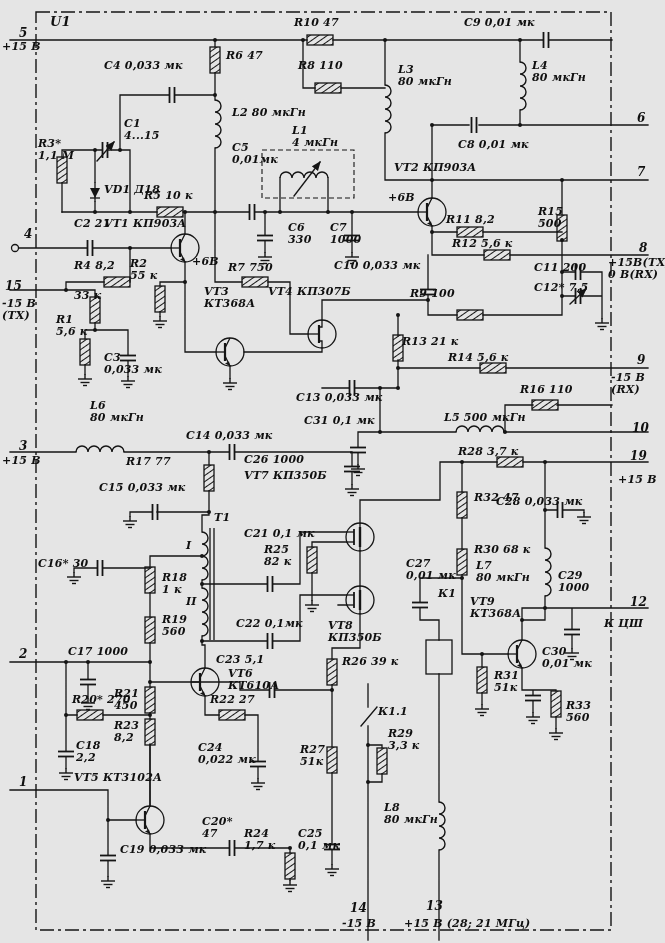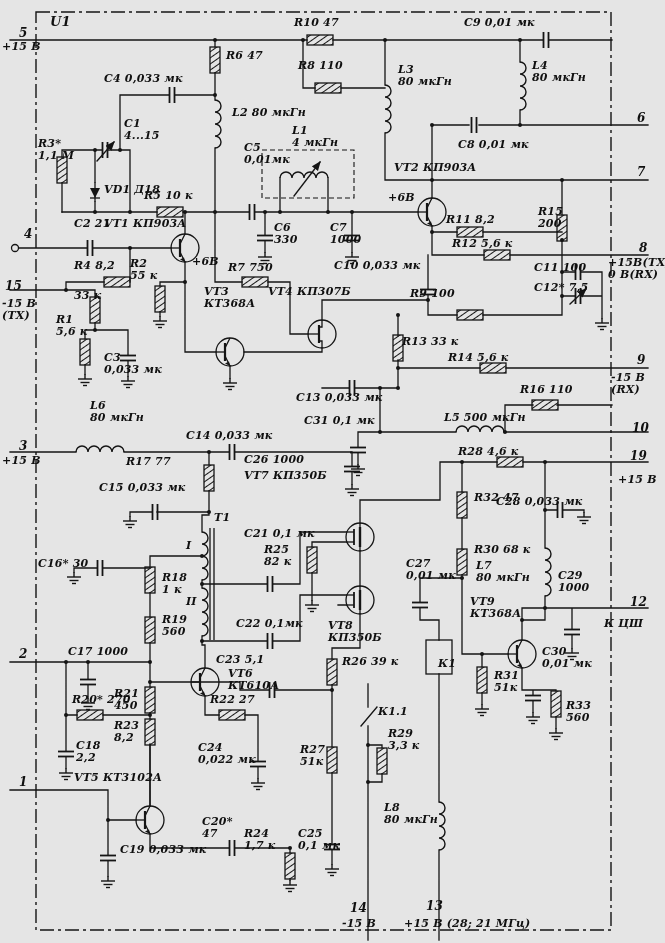--- a/index.html
+++ b/index.html
@@ -365,80 +365,80 @@
 <div class="lbl" style="left:618px;top:474px">+15 В</div>
 <div class="lbl pinnum" style="left:630px;top:596px">12</div>
 <div class="lbl" style="left:604px;top:618px">К ЦШ</div>
 <div class="lbl pinnum" style="left:350px;top:902px">14</div>
 <div class="lbl" style="left:342px;top:918px">-15 В</div>
 <div class="lbl pinnum" style="left:426px;top:900px">13</div>
 <div class="lbl" style="left:404px;top:918px">+15 В (28; 21 МГц)</div>
 
 <div class="lbl" style="left:294px;top:17px">R10  47</div>
 <div class="lbl" style="left:464px;top:17px">C9  0,01 мк</div>
-<div class="lbl" style="left:104px;top:73px">C4  0,033 мк</div>
+<div class="lbl" style="left:104px;top:60px">C4  0,033 мк</div>
 <div class="lbl" style="left:226px;top:50px">R6  47</div>
 <div class="lbl" style="left:298px;top:60px">R8  110</div>
 <div class="lbl" style="left:398px;top:64px">L3
 80 мкГн</div>
 <div class="lbl" style="left:532px;top:60px">L4
 80 мкГн</div>
 <div class="lbl" style="left:124px;top:118px">C1
 4...15</div>
 <div class="lbl" style="left:232px;top:107px">L2  80 мкГн</div>
 <div class="lbl" style="left:292px;top:125px">L1
 4 мкГн</div>
 <div class="lbl" style="left:458px;top:139px">C8  0,01 мк</div>
 <div class="lbl" style="left:38px;top:138px">R3*
 1,1 М</div>
 <div class="lbl" style="left:104px;top:184px">VD1  Д18</div>
-<div class="lbl" style="left:244px;top:142px">C5
+<div class="lbl" style="left:232px;top:142px">C5
 0,01мк</div>
 <div class="lbl" style="left:394px;top:162px">VT2  КП903А</div>
 <div class="lbl" style="left:144px;top:190px">R5  10 к</div>
 <div class="lbl" style="left:388px;top:192px">+6В</div>
 <div class="lbl" style="left:446px;top:214px">R11  8,2</div>
 <div class="lbl" style="left:538px;top:206px">R15
-200</div>
+500</div>
 <div class="lbl" style="left:74px;top:218px">C2  21</div>
 <div class="lbl" style="left:104px;top:218px">VT1 КП903А</div>
-<div class="lbl" style="left:274px;top:222px">C6
+<div class="lbl" style="left:288px;top:222px">C6
 330</div>
 <div class="lbl" style="left:330px;top:222px">C7
 1000</div>
 <div class="lbl" style="left:452px;top:238px">R12  5,6 к</div>
 <div class="lbl" style="left:74px;top:260px">R4 8,2</div>
 <div class="lbl" style="left:130px;top:258px">R2
 55 к</div>
 <div class="lbl" style="left:192px;top:256px">+6В</div>
 <div class="lbl" style="left:228px;top:262px">R7  750</div>
 <div class="lbl" style="left:334px;top:260px">C10  0,033 мк</div>
 <div class="lbl" style="left:74px;top:290px">33 к</div>
 <div class="lbl" style="left:56px;top:314px">R1
 5,6 к</div>
 <div class="lbl" style="left:104px;top:352px">C3
 0,033 мк</div>
 <div class="lbl" style="left:204px;top:286px">VT3
 КТ368А</div>
 <div class="lbl" style="left:268px;top:286px">VT4  КП307Б</div>
-<div class="lbl" style="left:534px;top:262px">C11  100</div>
+<div class="lbl" style="left:534px;top:262px">C11  200</div>
 <div class="lbl" style="left:534px;top:282px">C12*  7,5</div>
 <div class="lbl" style="left:410px;top:288px">R9  100</div>
-<div class="lbl" style="left:402px;top:336px">R13  33 к</div>
+<div class="lbl" style="left:402px;top:336px">R13  21 к</div>
 <div class="lbl" style="left:448px;top:352px">R14  5,6 к</div>
 <div class="lbl" style="left:520px;top:384px">R16  110</div>
 <div class="lbl" style="left:296px;top:392px">C13  0,033 мк</div>
 <div class="lbl" style="left:90px;top:400px">L6
 80 мкГн</div>
 <div class="lbl" style="left:304px;top:415px">C31  0,1 мк</div>
 <div class="lbl" style="left:444px;top:412px">L5  500 мкГн</div>
 <div class="lbl" style="left:186px;top:430px">C14  0,033 мк</div>
 <div class="lbl" style="left:126px;top:456px">R17  77</div>
 <div class="lbl" style="left:244px;top:454px">C26  1000</div>
-<div class="lbl" style="left:458px;top:446px">R28  4,6 к</div>
+<div class="lbl" style="left:458px;top:446px">R28  3,7 к</div>
 <div class="lbl" style="left:99px;top:482px">C15  0,033 мк</div>
 <div class="lbl" style="left:244px;top:470px">VT7  КП350Б</div>
 <div class="lbl" style="left:474px;top:492px">R32  47</div>
 <div class="lbl" style="left:496px;top:496px">C28  0,033 мк</div>
 <div class="lbl" style="left:214px;top:512px">Т1</div>
 <div class="lbl" style="left:244px;top:528px">C21  0,1 мк</div>
 <div class="lbl" style="left:264px;top:544px">R25
 82 к</div>
 <div class="lbl" style="left:474px;top:544px">R30  68 к</div>
 <div class="lbl" style="left:476px;top:560px">L7
@@ -452,21 +452,21 @@
 1 к</div>
 <div class="lbl" style="left:236px;top:618px">C22  0,1мк</div>
 <div class="lbl" style="left:406px;top:558px">C27
 0,01 мк</div>
 <div class="lbl" style="left:470px;top:596px">VT9
 КТ368А</div>
 <div class="lbl" style="left:162px;top:614px">R19
 560</div>
 <div class="lbl" style="left:328px;top:620px">VT8
 КП350Б</div>
-<div class="lbl" style="left:438px;top:658px">К1</div>
+<div class="lbl" style="left:438px;top:588px">К1</div>
 <div class="lbl" style="left:542px;top:646px">С30
 0,01 мк</div>
 <div class="lbl" style="left:494px;top:670px">R31
 51к</div>
 <div class="lbl" style="left:216px;top:654px">C23  5,1</div>
 <div class="lbl" style="left:228px;top:668px">VT6
 КТ610А</div>
 <div class="lbl" style="left:342px;top:656px">R26  39 к</div>
 <div class="lbl" style="left:68px;top:646px">C17  1000</div>
 <div class="lbl" style="left:72px;top:694px">R20* 270</div>

